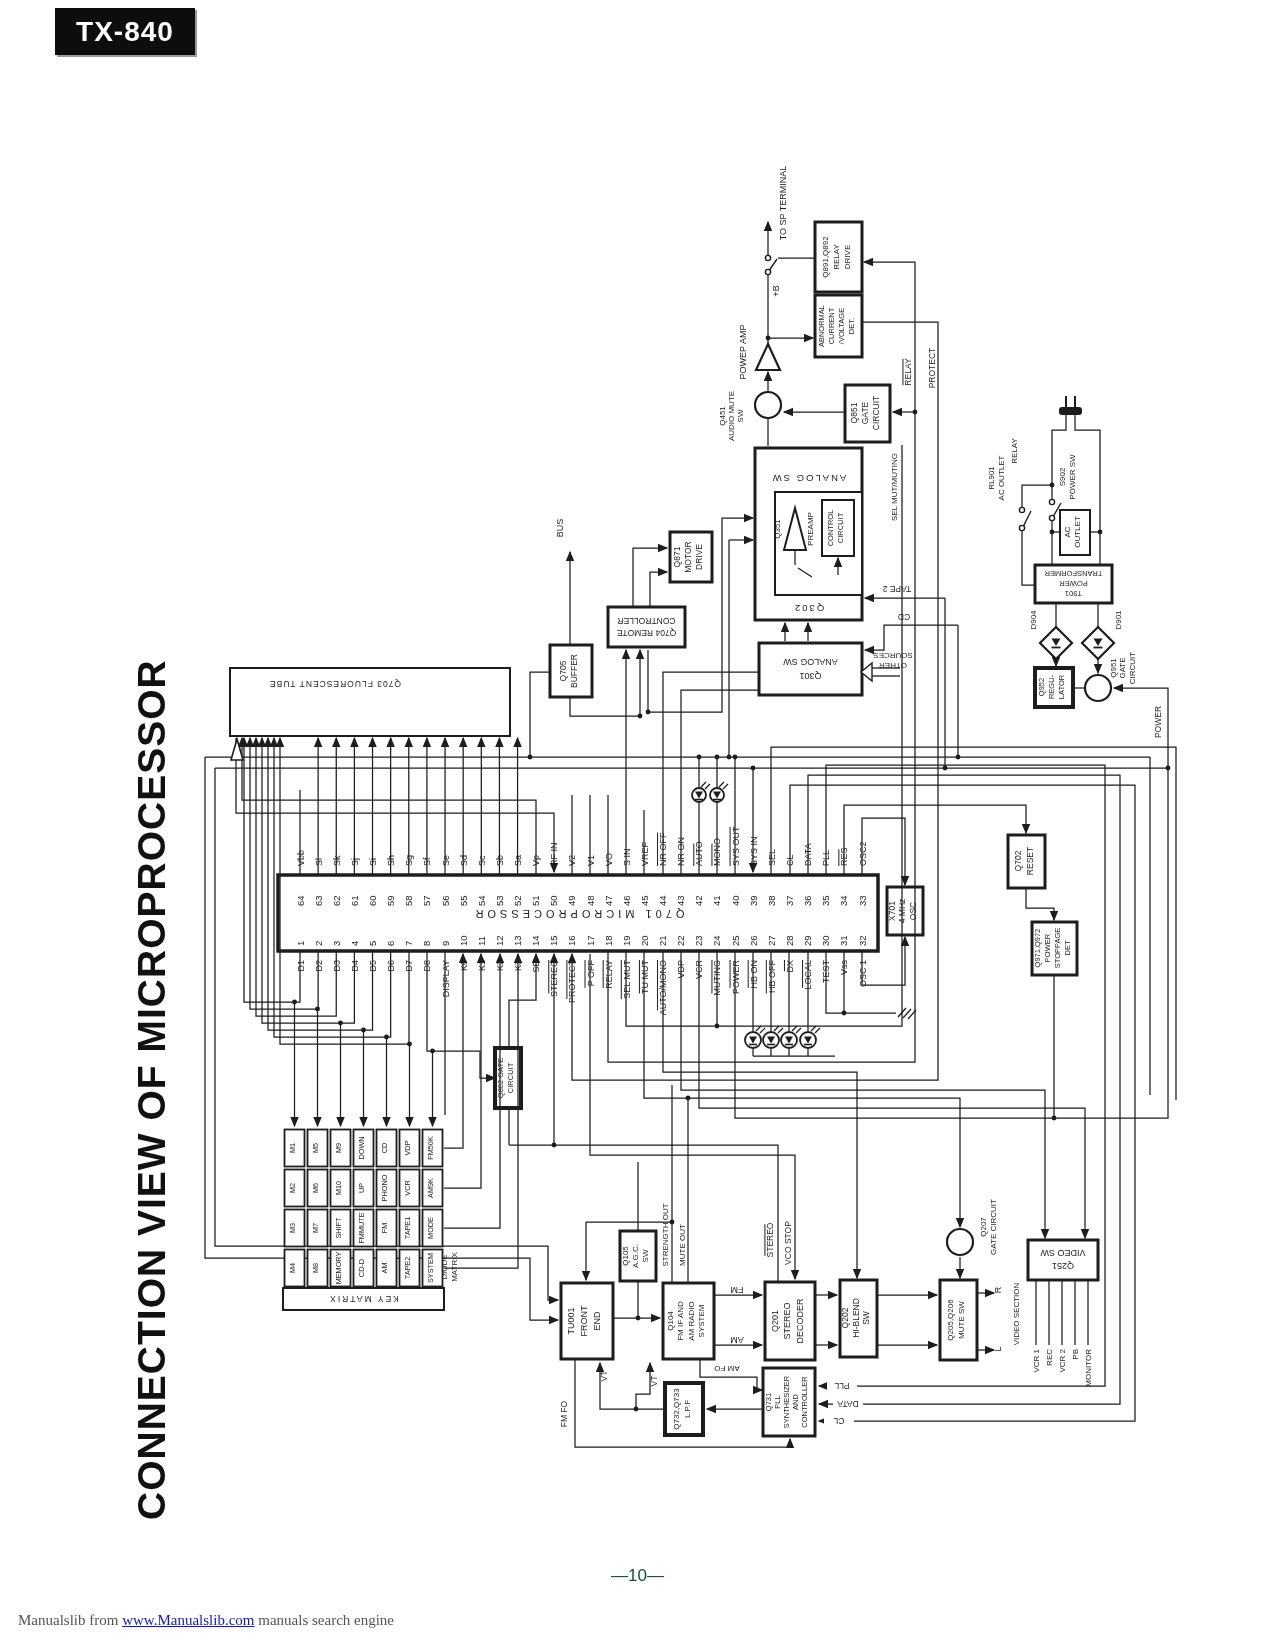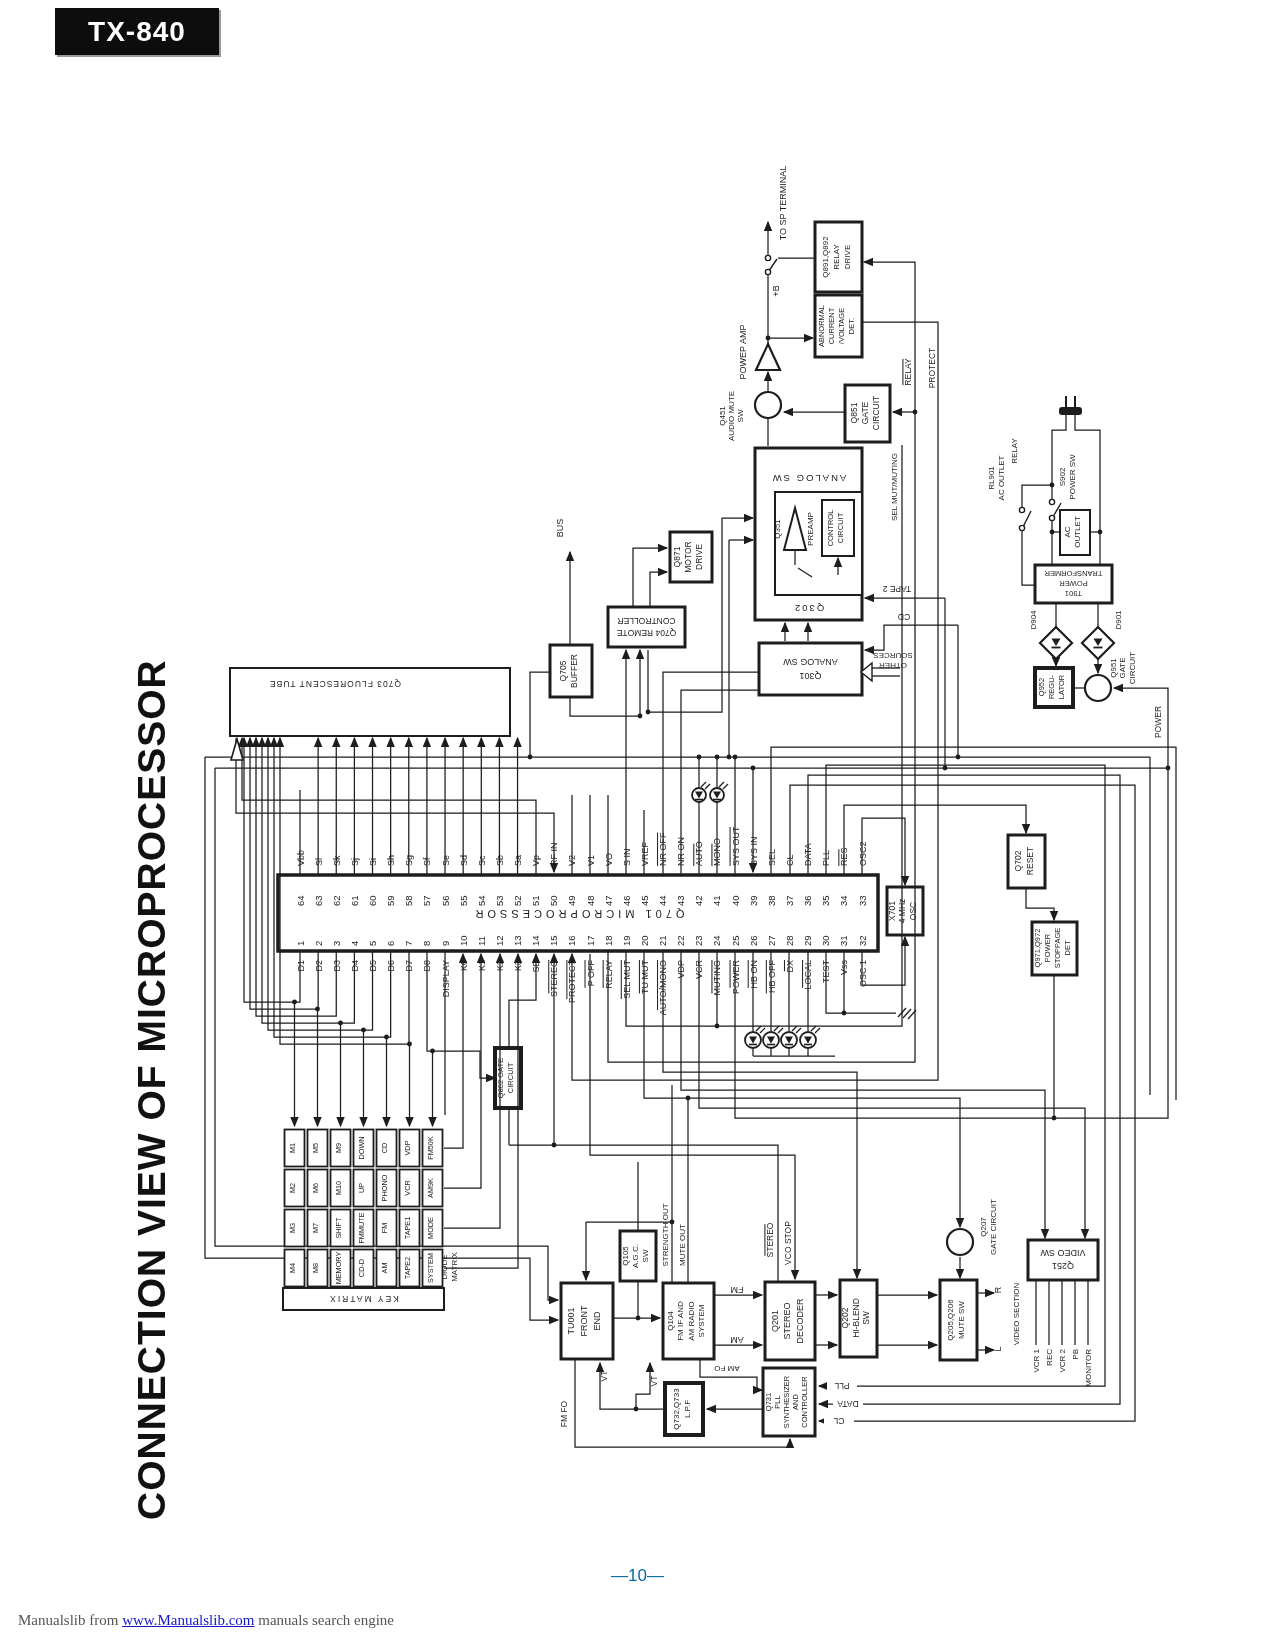--- a/index.html
+++ b/index.html
@@ -1,25 +1,25 @@
 <!DOCTYPE html>
 <html><head>
 <meta charset="utf-8">
 <style>
   html,body{margin:0;padding:0;background:#e8e8e8;}
   #page{position:relative;width:1275px;height:1649px;background:#ffffff;overflow:hidden;
         font-family:"Liberation Sans",sans-serif;}
-  #badge{position:absolute;left:55px;top:8px;width:164px;height:47px;background:#0d0d0d;
+  #badge{position:absolute;left:55px;top:8px;width:140px;height:47px;background:#0d0d0d;
          color:#fff;font-weight:bold;font-size:28px;display:flex;align-items:center;justify-content:center;
          letter-spacing:1px;box-shadow:2px 2px 0 #999;}
   #title{position:absolute;left:-217px;top:1127px;width:740px;height:46px;
          transform:rotate(-90deg);transform-origin:center;
          font-weight:bold;font-size:39px;color:#111;letter-spacing:1px;white-space:nowrap;text-align:center;}
   #schematic{position:absolute;left:0;top:0;}
-  #pagenum{position:absolute;left:0;top:1566px;width:1275px;text-align:center;font-size:17px;color:#0369a1;}
+  #pagenum{position:absolute;left:0;top:1566px;width:1275px;text-align:center;font-size:17px;color:#14532d;}
   #footer{position:absolute;left:18px;top:1612px;font-family:"Liberation Serif",serif;font-size:15px;color:#555;}
   #footer a{color:#1515c8;text-decoration:underline;cursor:pointer;}
   svg text{font-family:"Liberation Sans",sans-serif;fill:#1d1d1d;}
 </style>
 </head>
 <body>
 
 <div id="page">
   <div id="badge">TX-840</div>
   <div id="title">CONNECTION VIEW OF MICROPROCESSOR</div>

